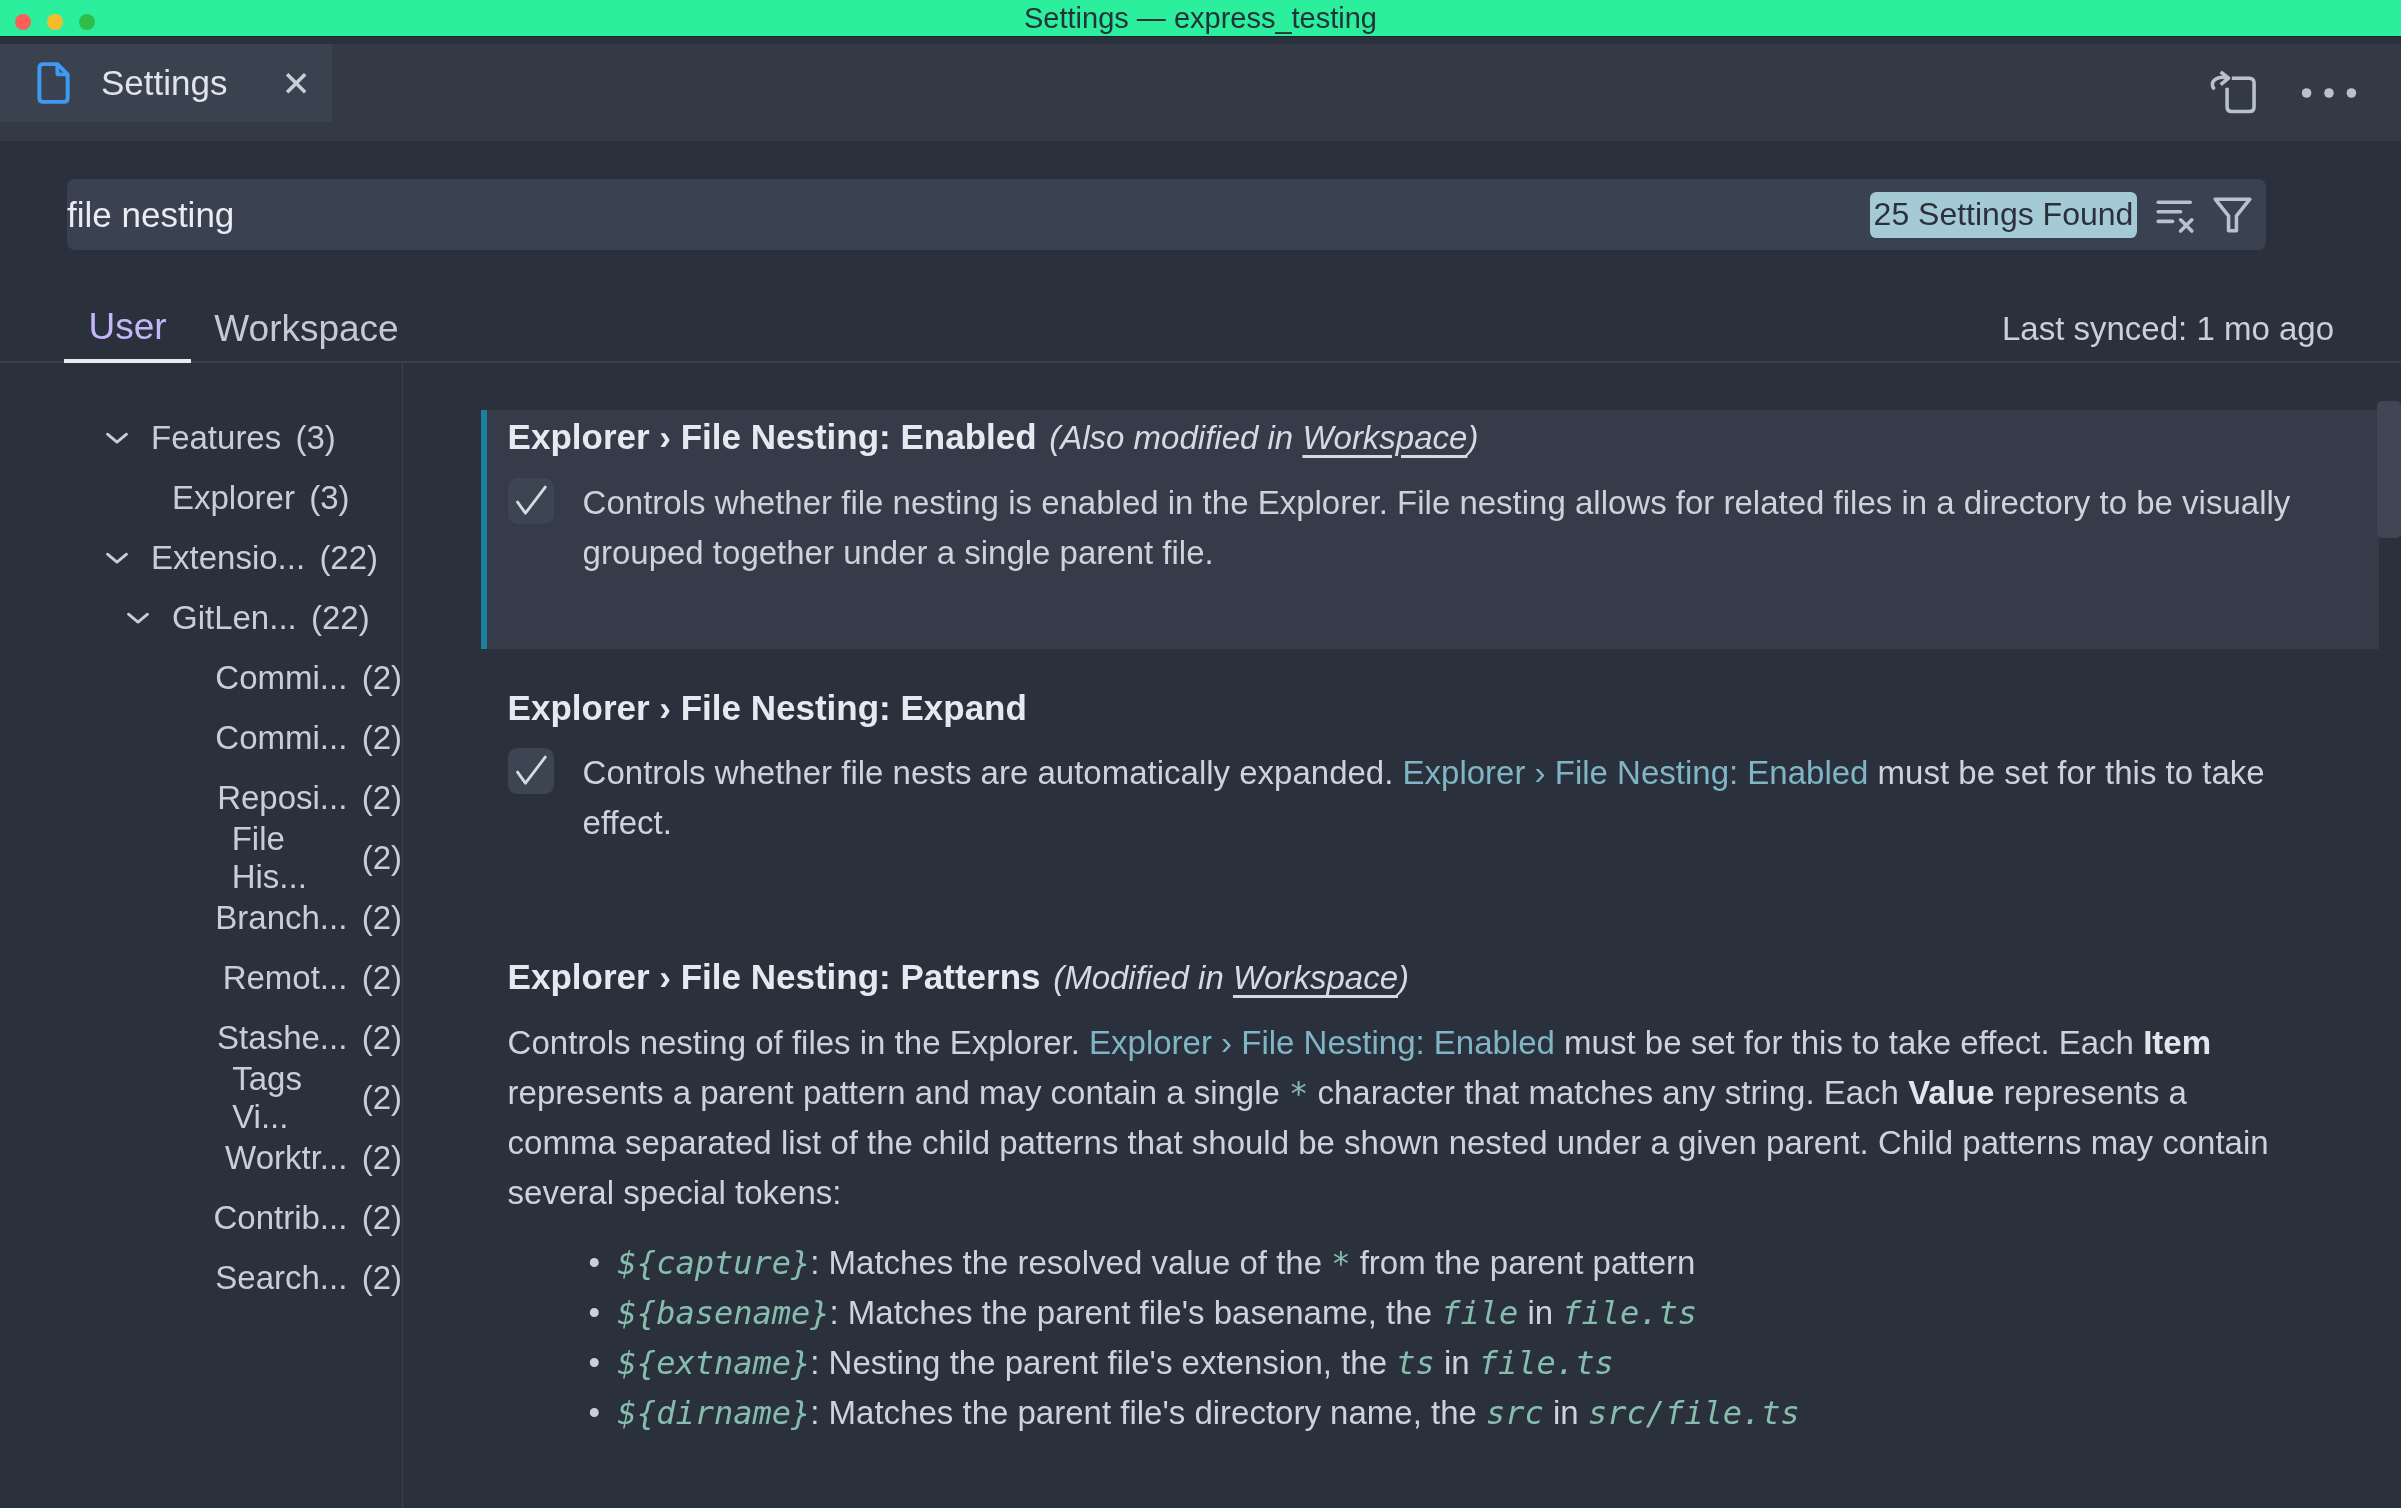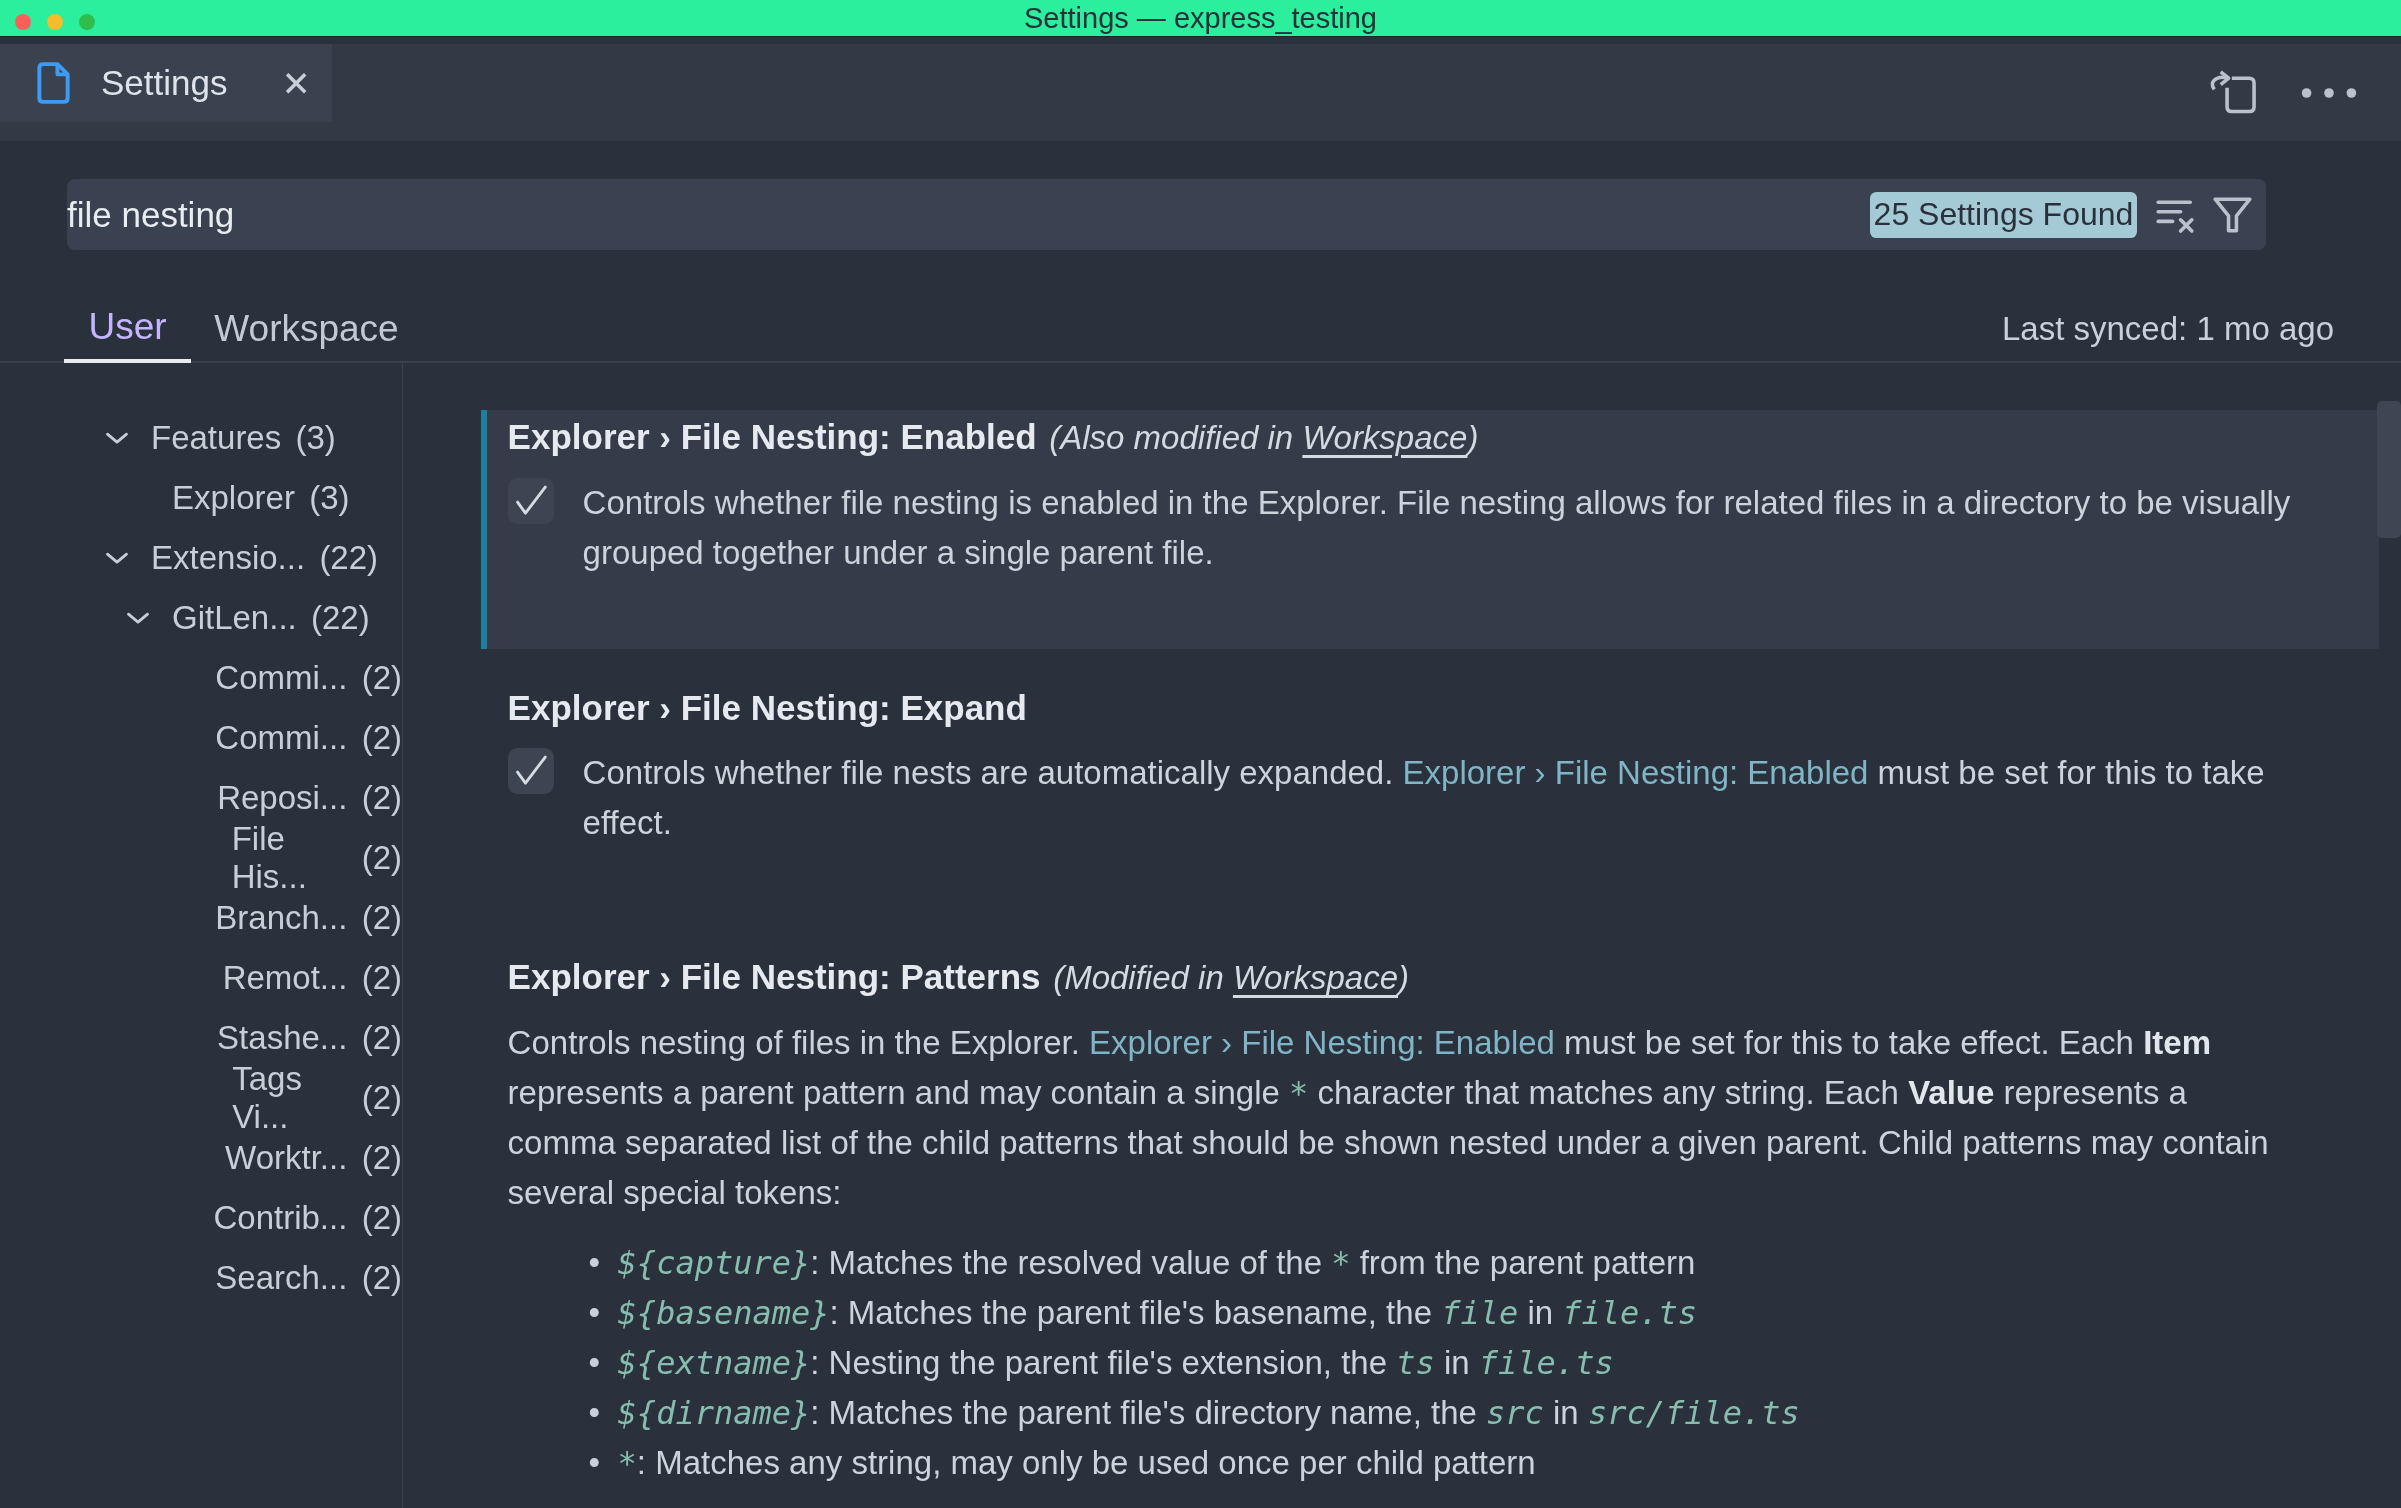--- a/index.html
+++ b/index.html
@@ -274,21 +274,18 @@
         </div>
         <div class="bullet">
           <span><span class="seg-code">${basename}</span><span>: Matches the parent file's basename, the </span><span class="seg-code">file</span><span> in </span><span class="seg-code">file.ts</span></span>
         </div>
         <div class="bullet">
           <span><span class="seg-code">${extname}</span><span>: Nesting the parent file's extension, the </span><span class="seg-code">ts</span><span> in </span><span class="seg-code">file.ts</span></span>
         </div>
         <div class="bullet">
           <span><span class="seg-code">${dirname}</span><span>: Matches the parent file's directory name, the </span><span class="seg-code">src</span><span> in </span><span class="seg-code">src/file.ts</span></span>
         </div>
-        <div class="bullet">
-          <span><span class="seg-code">*</span><span>: Matches any string, may only be used once per child pattern</span></span>
-        </div>
       </div>
     </div>
   </div>
 
 <div class="scroll-thumb"></div>
 
 
 </body></html>

